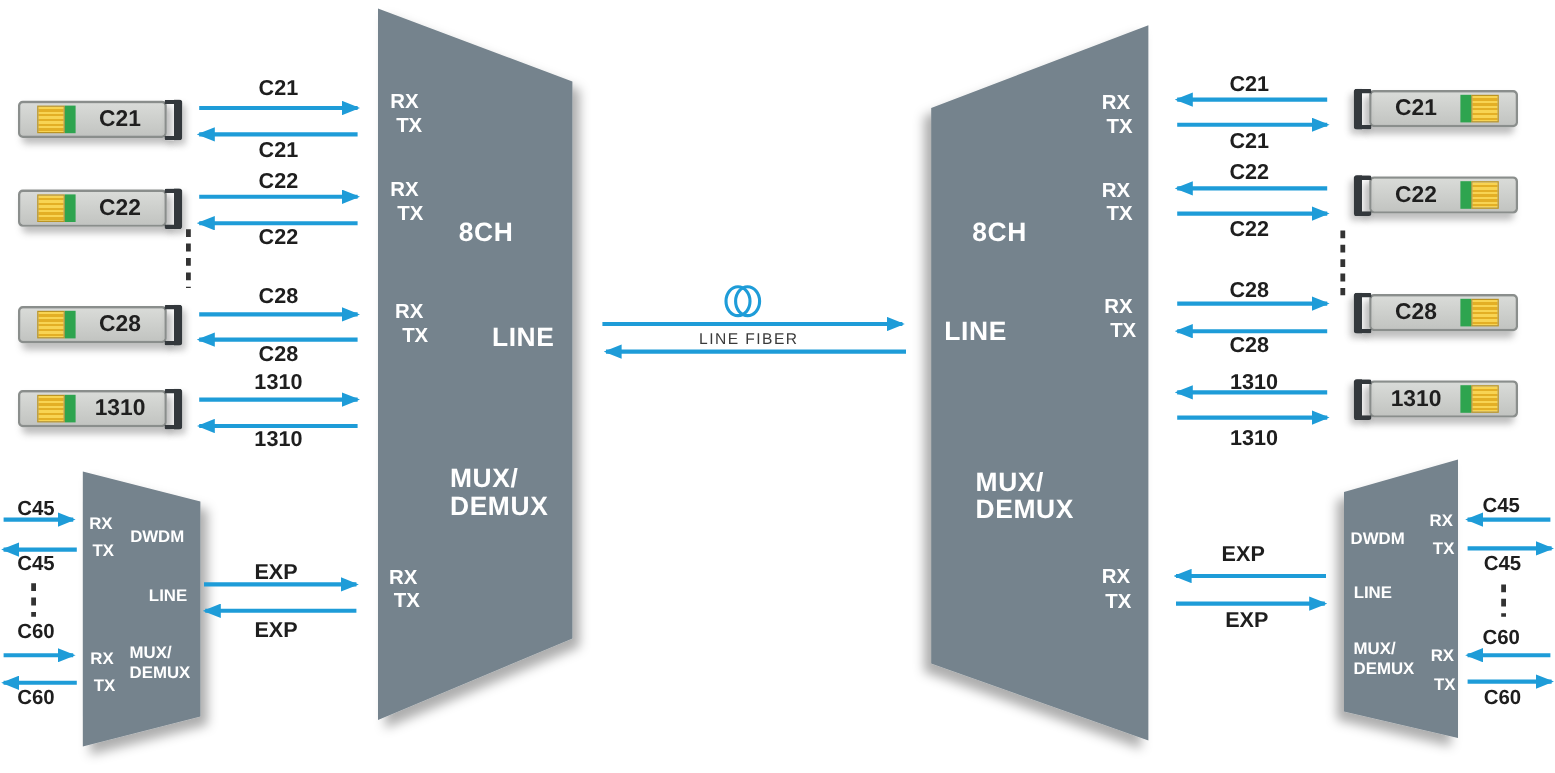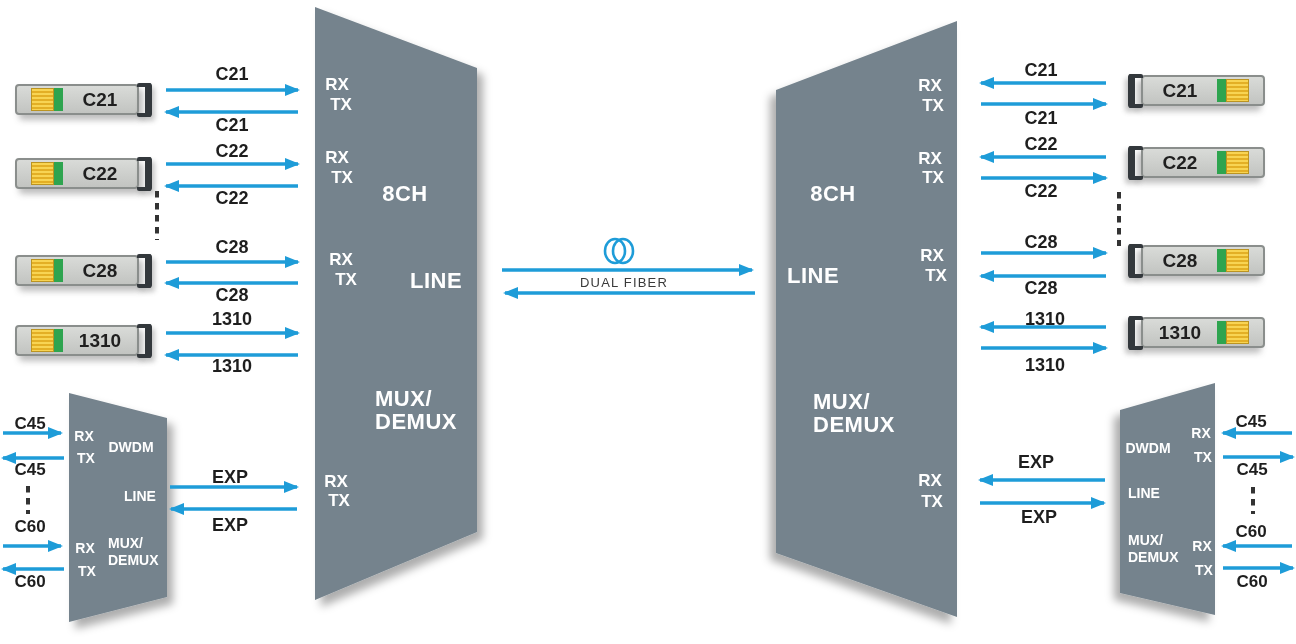--- a/index.html
+++ b/index.html
@@ -222,21 +222,21 @@
   <span class="lbl port" style="left:936px;top:276px">TX</span>
   <span class="lbl port" style="left:930px;top:481px">RX</span>
   <span class="lbl port" style="left:932px;top:502px">TX</span>
   <span class="lbl big" style="left:833px;top:194px">8CH</span>
   <span class="lbl big" style="left:813px;top:276px">LINE</span>
   <div class="muxblk" style="left:813px;top:390px">
     <span>MUX/</span>
     <span>DEMUX</span>
   </div>
 
-  <span class="lbl df" style="left:624px;top:282px">DUAL FIBER</span>
+  <span class="lbl df" style="left:624px;top:282px">LINE FIBER</span>
 
   <span class="lbl f18" style="left:230px;top:477px">EXP</span>
   <span class="lbl f18" style="left:230px;top:525px">EXP</span>
   <span class="lbl f18" style="left:1036px;top:462px">EXP</span>
   <span class="lbl f18" style="left:1039px;top:517px">EXP</span>
 
   <span class="lbl port2" style="left:84px;top:436px">RX</span>
   <span class="lbl port2" style="left:86px;top:458px">TX</span>
   <span class="lbl sm" style="left:131px;top:447px">DWDM</span>
   <span class="lbl sm" style="left:140px;top:496px">LINE</span>

